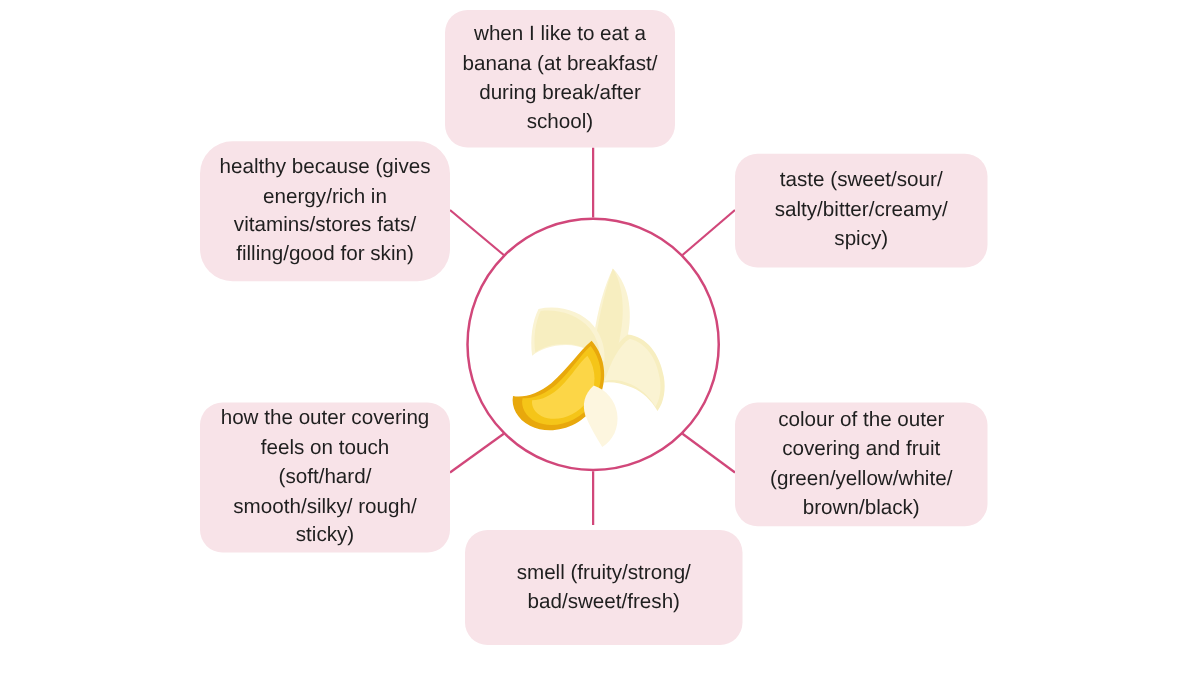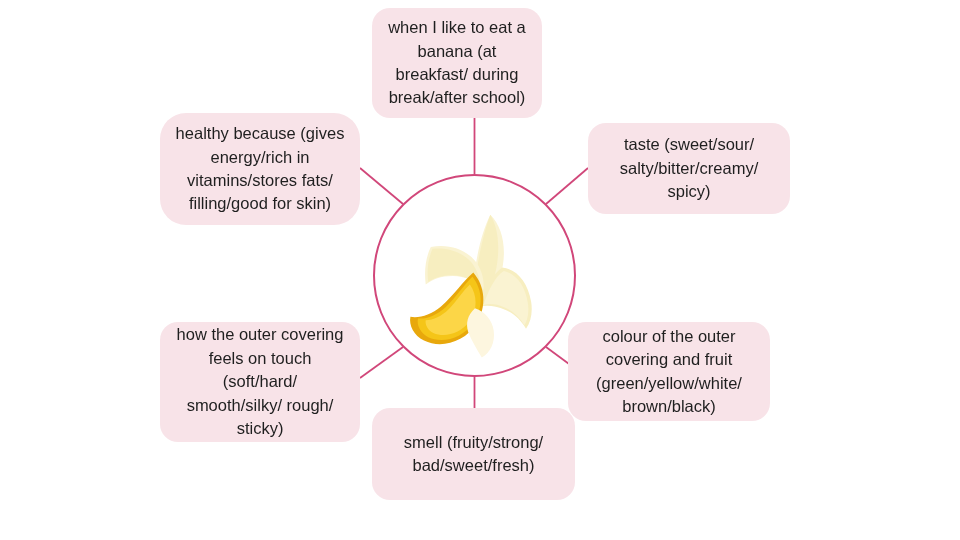--- a/index.html
+++ b/index.html
@@ -40,24 +40,24 @@
     padding: 8px 14px;
     box-sizing: border-box;
     white-space: pre-line;
   }
   .node-box span {
     display: block;
     width: 100%;
   }
 
   
-  #node-eat-time   { left: 372px; top: 8px;   width: 170px; height: 110px; }
+  #node-eat-time   { left: 356px; top: 8px;   width: 184px; height: 110px; }
   #node-taste      { left: 588px; top: 123px; width: 202px; height: 91px; justify-content: center;  }
-  #node-colour     { left: 568px; top: 322px; width: 202px; height: 99px;  }
-  #node-smell      { left: 372px; top: 408px; width: 203px; height: 92px;  }
+  #node-colour     { left: 588px; top: 322px; width: 202px; height: 99px;  }
+  #node-smell      { left: 372px; top: 424px; width: 222px; height: 92px;  }
   #node-touch      { left: 160px; top: 322px; width: 200px; height: 120px; }
   #node-healthy    { left: 160px; top: 113px; width: 200px; height: 112px; border-radius: 26px; }
 
   
   #center-circle {
     position: absolute;
     left: 373px;
     top: 174px;
     width: 203px;
     height: 203px;

